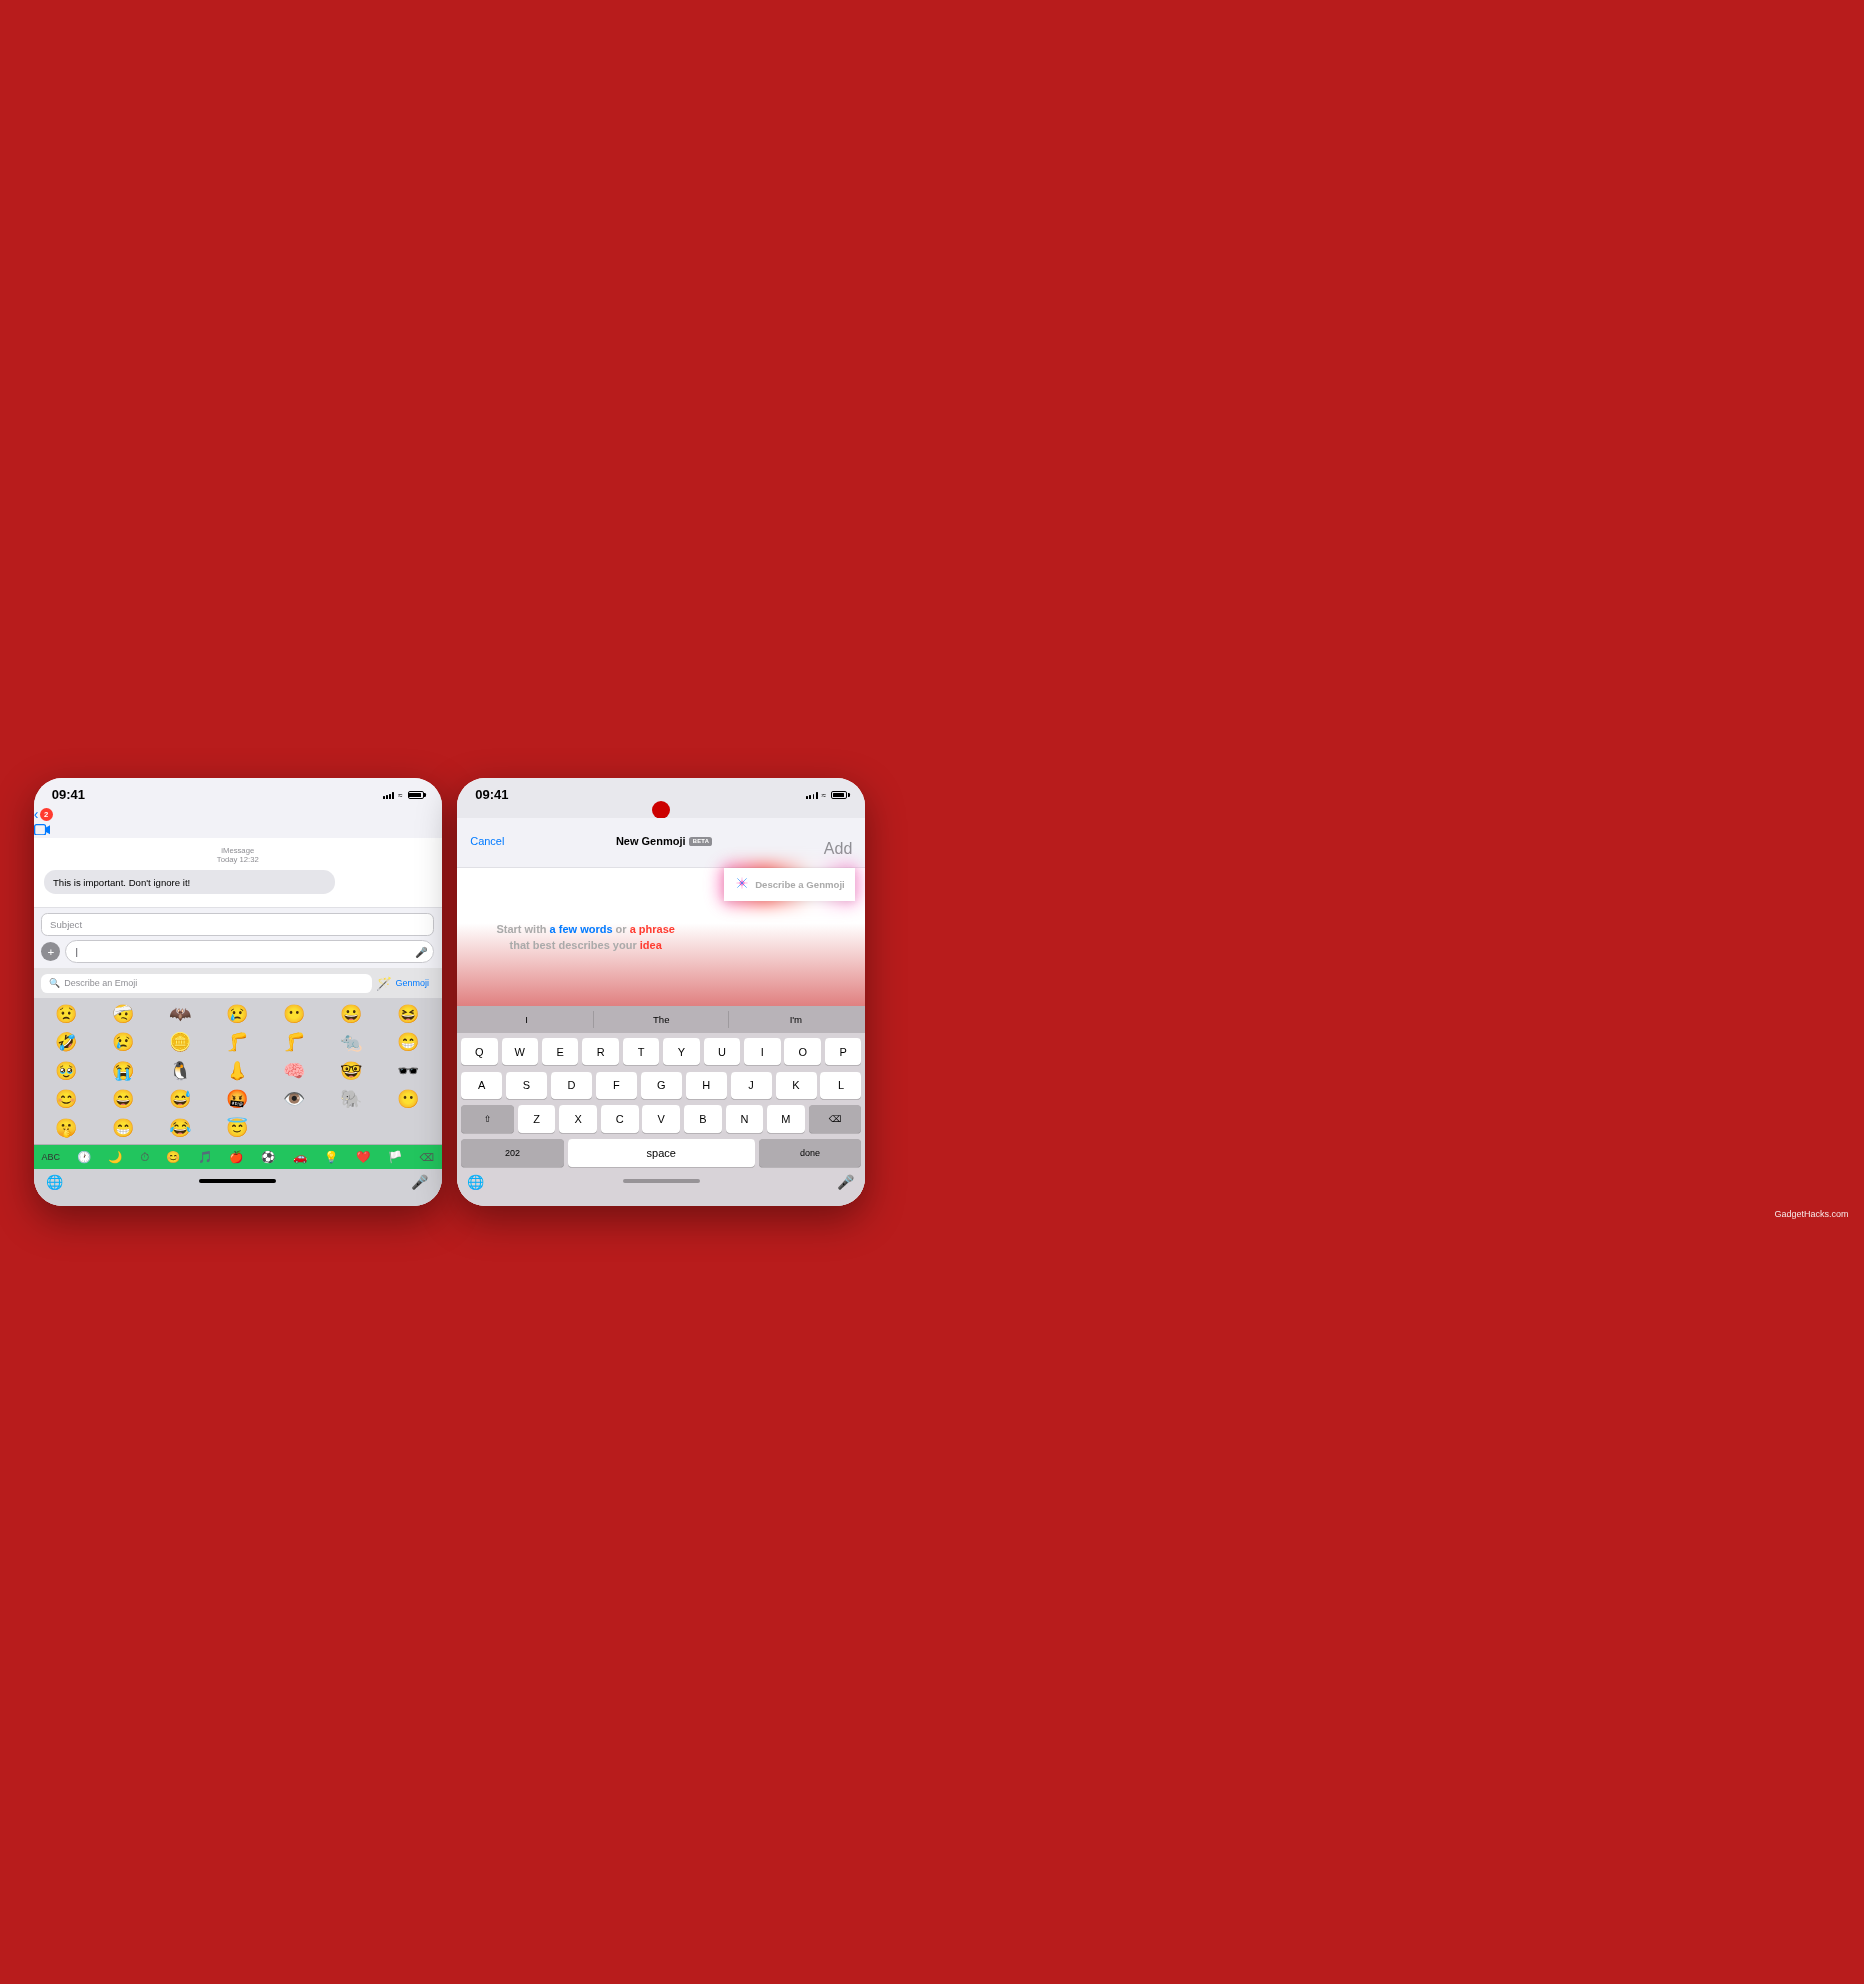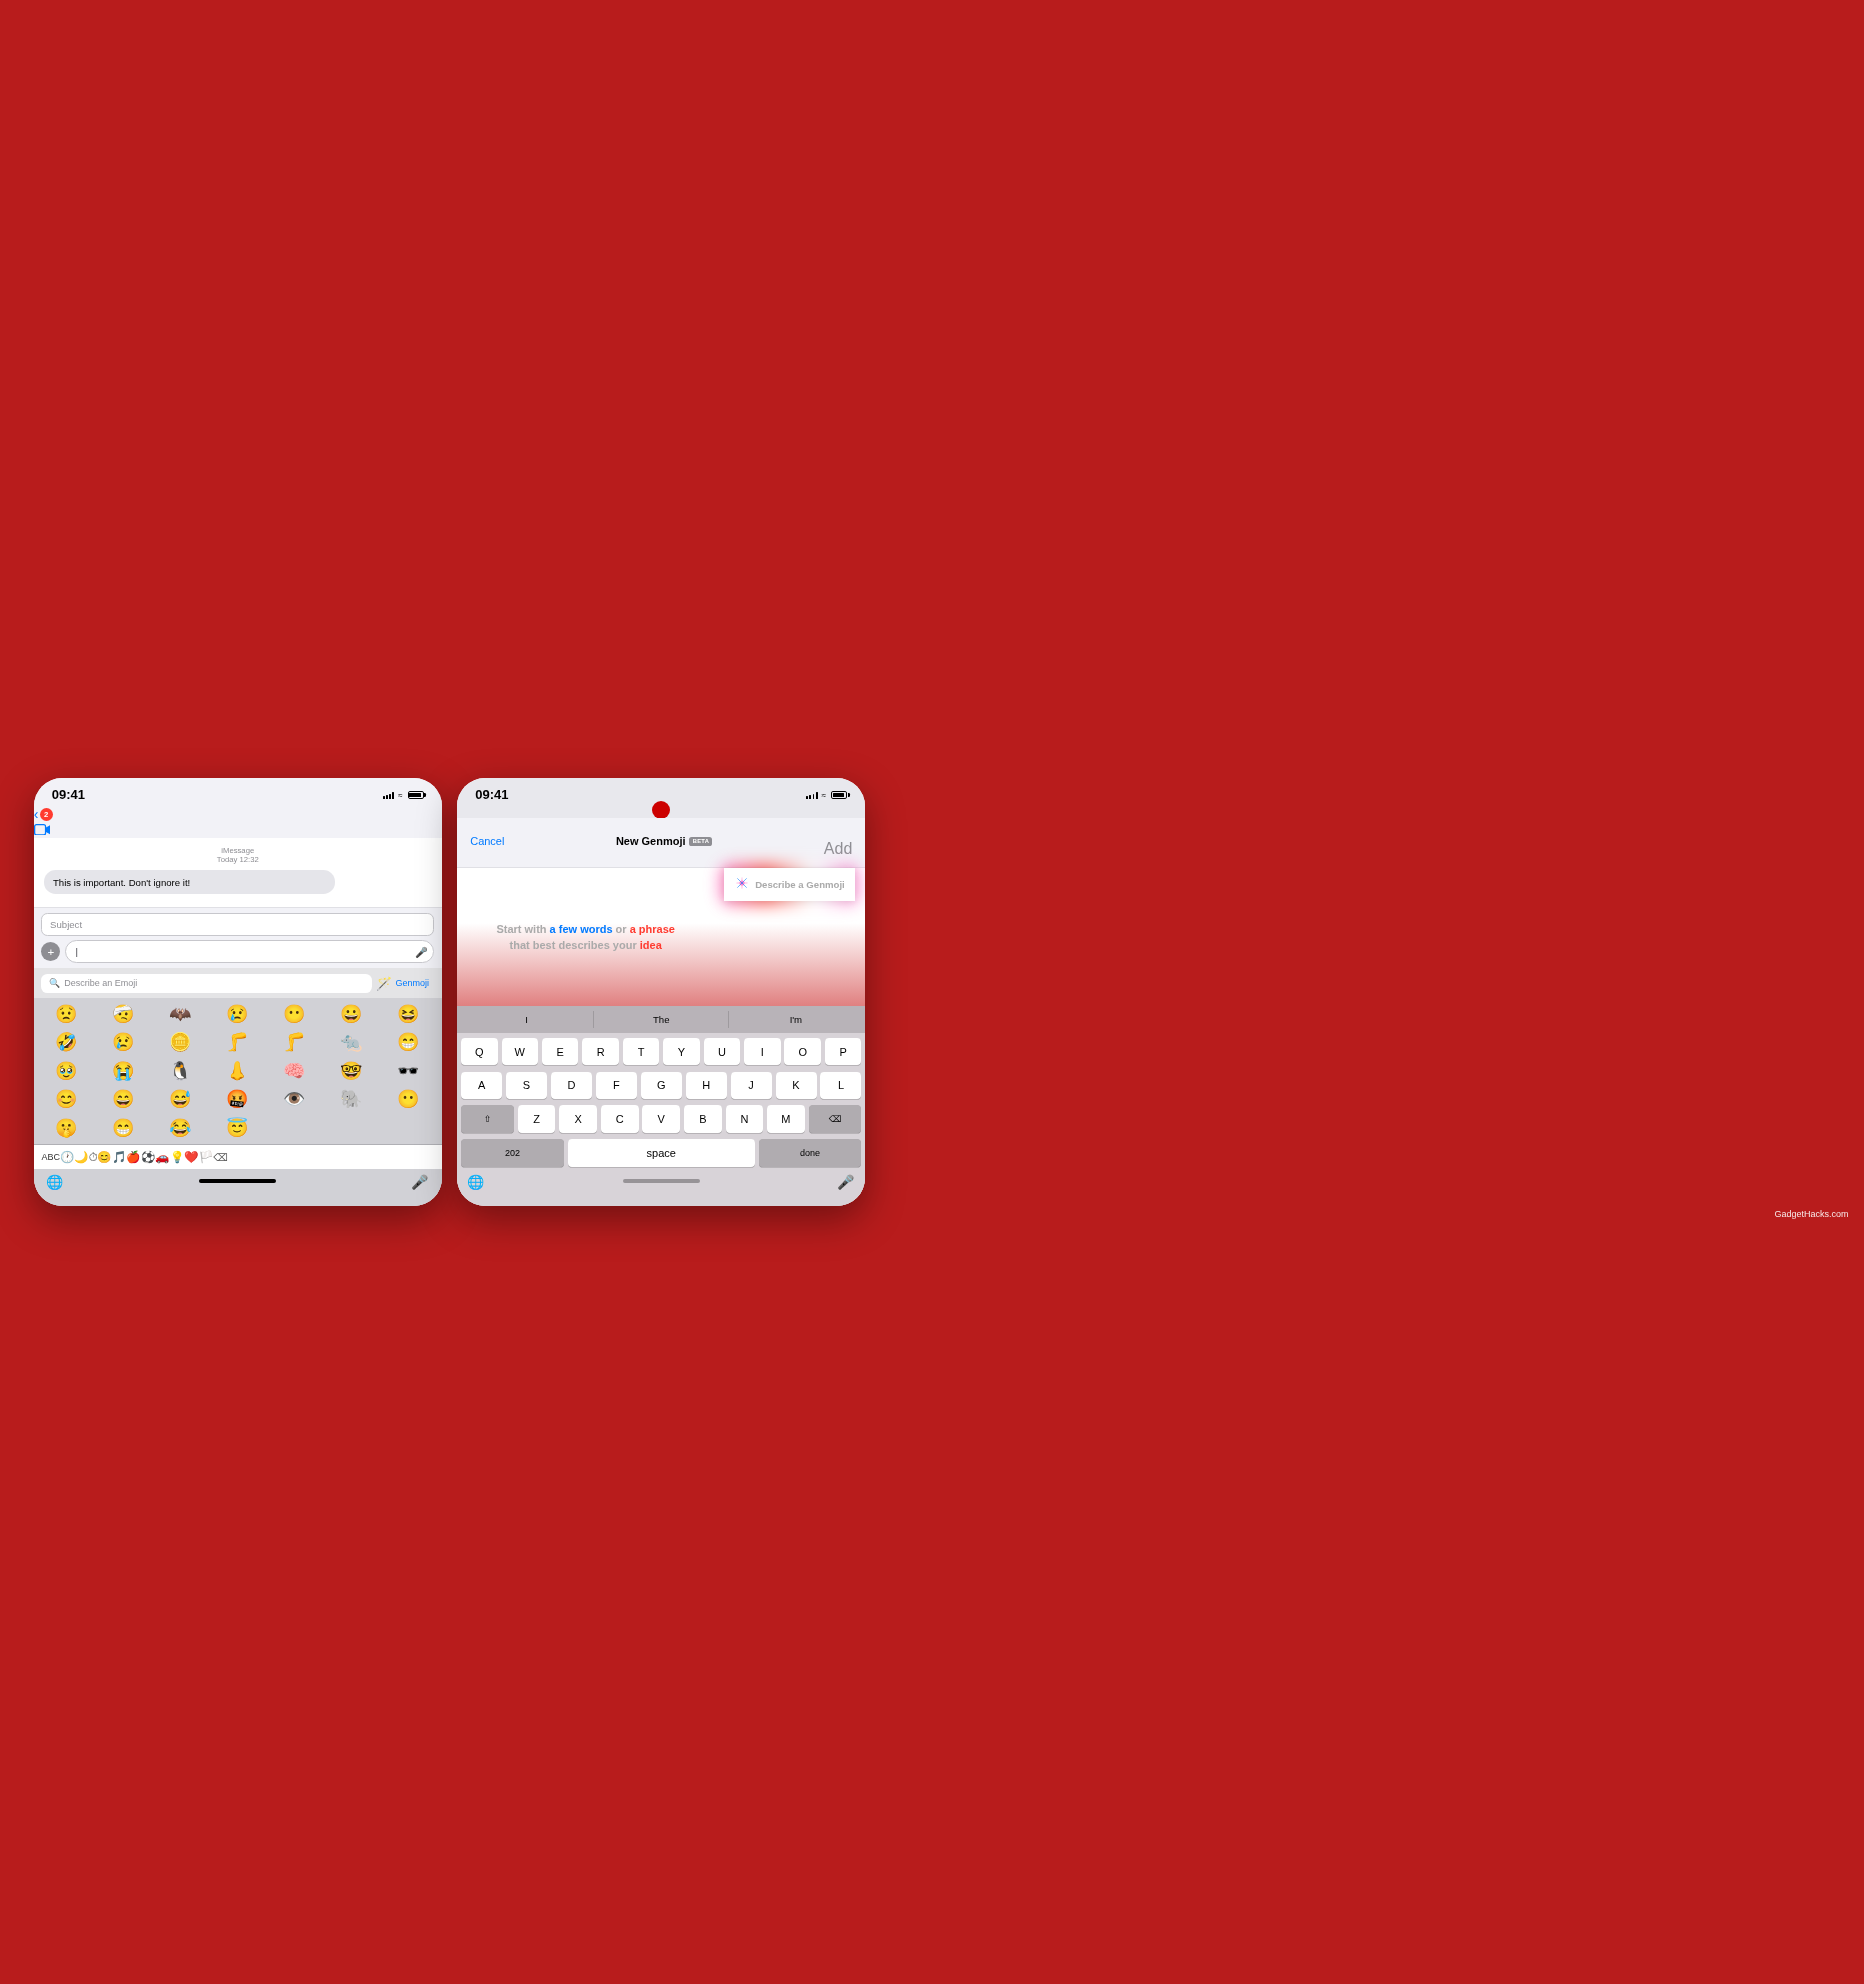--- a/index.html
+++ b/index.html
@@ -271,23 +271,24 @@
     .emoji-cell {
       display: flex;
       align-items: center;
       justify-content: center;
       font-size: 18px;
       padding: 2.6px;
       border-radius: 5.1px;
       cursor: pointer;
     }
     .emoji-toolbar {
-      background: #ffffff;
-      display: flex;
-      align-items: center;
+      background: #22c55e;
+      display: flex;
+      align-items: center;
+      justify-content: space-between;
       padding: 5.1px 7.7px;
       border-top: 0.6px solid #b0b0b5;
     }
     .emoji-toolbar-icon {
       font-size: 11.6px;
       color: #555;
     }
     .keyboard-bottom {
       background: #d1d1d6;
       display: flex;

